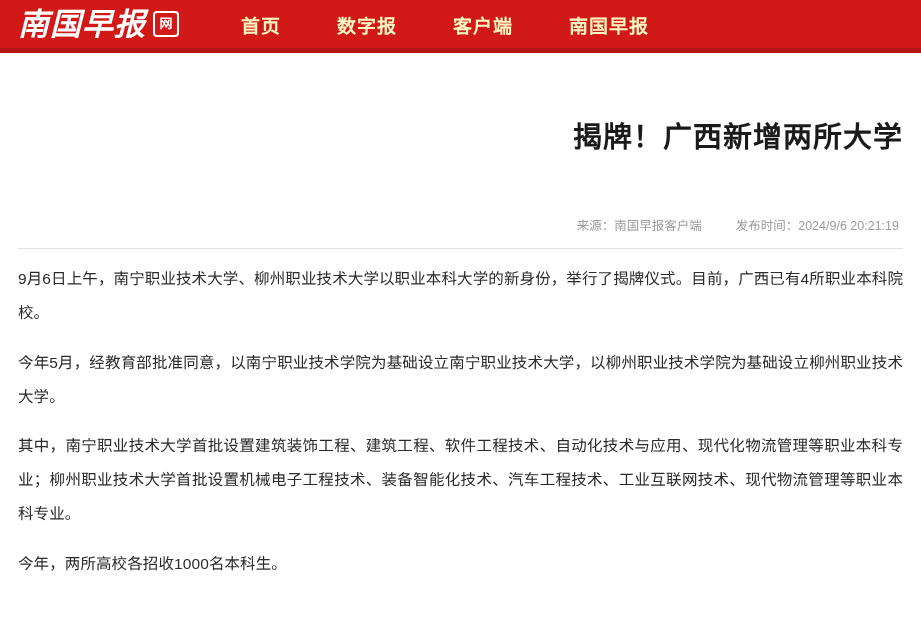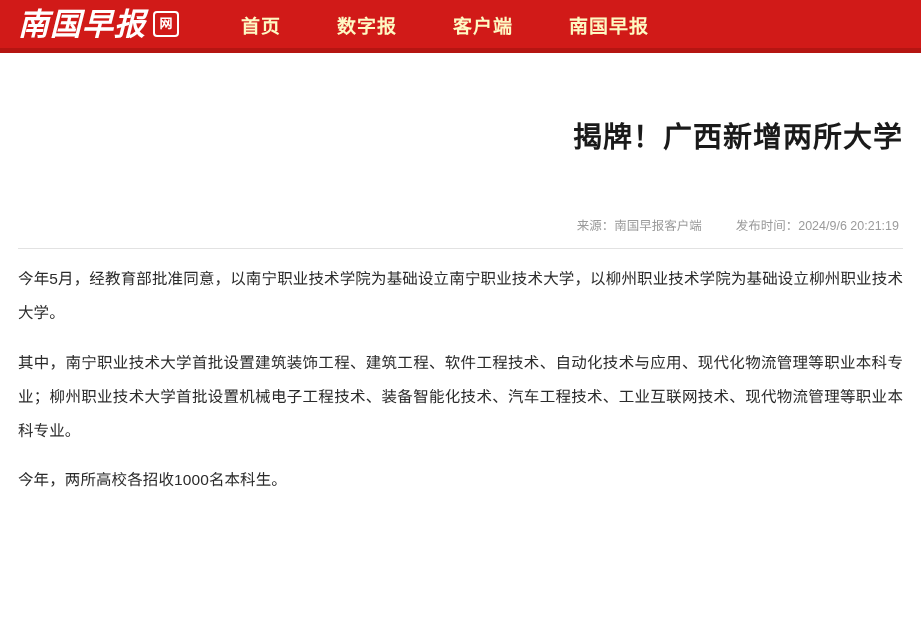--- a/index.html
+++ b/index.html
@@ -143,16 +143,17 @@
   <h1 class="article-title">揭牌！广西新增两所大学</h1>
 
   <div class="article-meta">
     <span class="meta-source">来源：南国早报客户端</span>
     <span class="meta-time">发布时间：2024/9/6 20:21:19</span>
   </div>
 
   <div class="divider"></div>
 
 
+  <p class="para">9月6日上午，南宁职业技术大学、柳州职业技术大学以职业本科大学的新身份，举行了揭牌仪式。目前，广西已有4所职业本科院校。</p>
   <p class="para">今年5月，经教育部批准同意，以南宁职业技术学院为基础设立南宁职业技术大学，以柳州职业技术学院为基础设立柳州职业技术大学。</p>
   <p class="para">其中，南宁职业技术大学首批设置建筑装饰工程、建筑工程、软件工程技术、自动化技术与应用、现代化物流管理等职业本科专业；柳州职业技术大学首批设置机械电子工程技术、装备智能化技术、汽车工程技术、工业互联网技术、现代物流管理等职业本科专业。</p>
   <p class="para">今年，两所高校各招收1000名本科生。</p>
 </main>
 
 </body></html>

